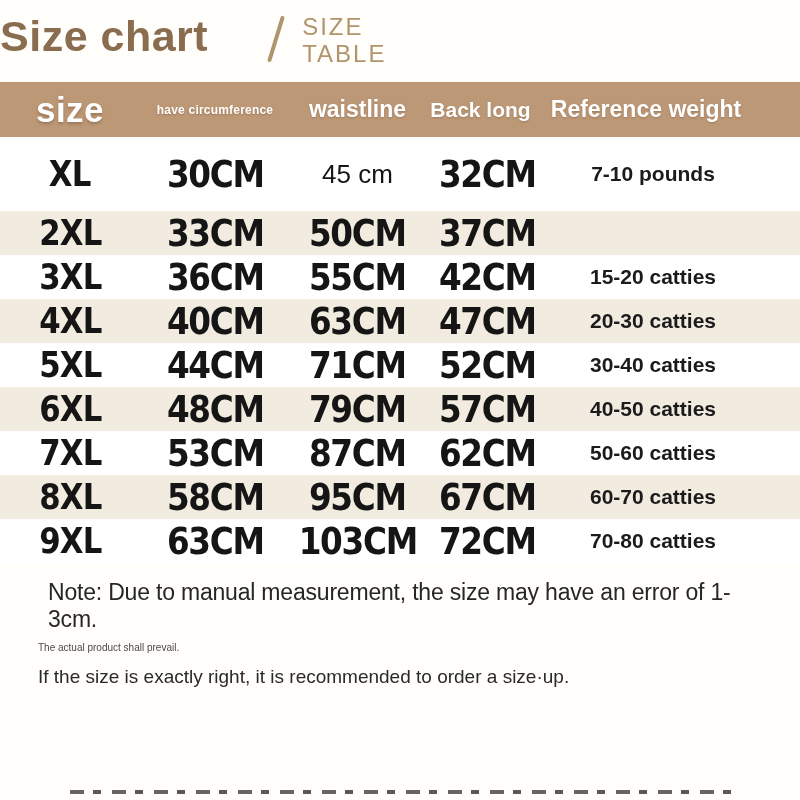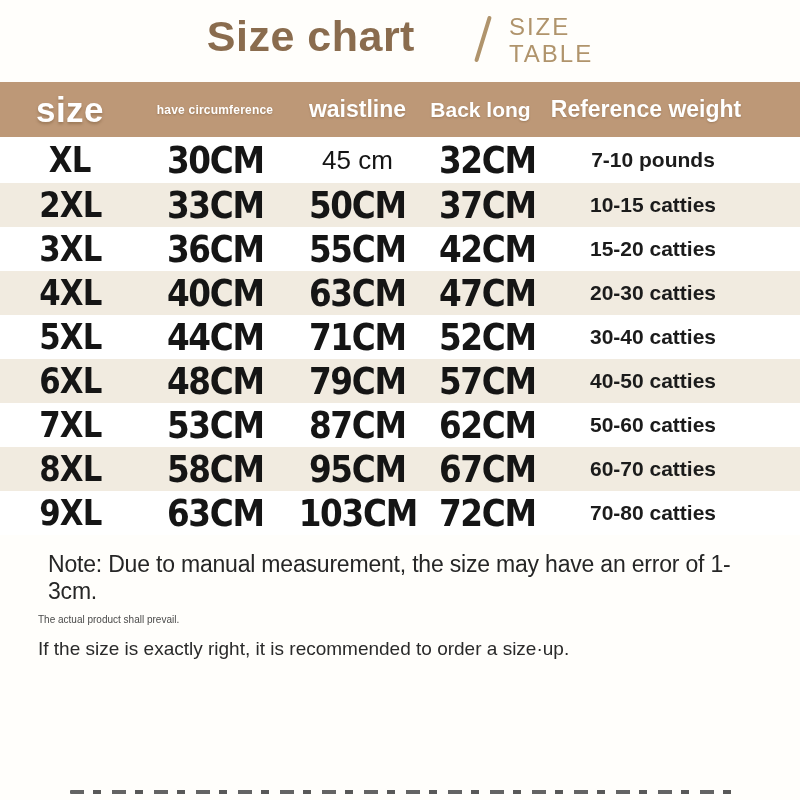--- a/index.html
+++ b/index.html
@@ -8,37 +8,37 @@
     --title-brown:#8a6c4e;
     --subtitle-tan:#b0946c;
     --ink:#151515;
   }
   *{box-sizing:border-box}
   html,body{margin:0;padding:0}
   body{font-family:"Liberation Sans",sans-serif;background:#ffffff}
   .page{position:relative;width:800px;height:800px;background:#fffefb;overflow:hidden}
 
   
-  .titlebar{height:82px;display:flex;align-items:flex-start;justify-content:center;padding-top:13px}
+  .titlebar{height:82px;display:flex;align-items:flex-start;padding-top:13px}
   .title{margin:0;font-size:43px;line-height:1.1;font-weight:700;color:var(--title-brown);letter-spacing:.5px}
   .slash{width:4px;height:48px;background:var(--subtitle-tan);transform:rotate(17deg);border-radius:2px;margin:2px 24px 0 66px}
   .subtitle{display:flex;flex-direction:column;color:var(--subtitle-tan);font-size:24px;line-height:1.12;letter-spacing:2px;margin-top:1px}
 
   
   .sizetable{width:800px}
   .thead,.trow{display:grid;grid-template-columns:140px 150px 135px 125px 250px;align-items:center;justify-items:center}
   .thead{height:55px;background:var(--header-bg);color:#fff}
   .th-size{font-size:35px;font-weight:700;text-shadow:0 2px 3px rgba(90,60,30,.35);letter-spacing:.5px}
   .th-neck{font-size:12px;font-weight:700;letter-spacing:.2px;text-shadow:0 1px 2px rgba(90,60,30,.35)}
   .th-waist{font-size:23px;font-weight:700;text-shadow:0 1px 2px rgba(90,60,30,.3)}
   .th-back{font-size:21px;font-weight:700;padding-right:14px;text-shadow:0 1px 2px rgba(90,60,30,.3)}
   .th-weight{font-size:23px;font-weight:700;padding-right:58px;text-shadow:0 1px 2px rgba(90,60,30,.3)}
 
   .trow{height:44px;background:#fff;color:var(--ink)}
-  .trow:first-child{height:46px}
+  .trow:first-child{height:74px}
   .trow.alt{background:var(--row-alt)}
   .cell-size{font-size:35px;font-weight:700;font-family:"DejaVu Sans","Liberation Sans",sans-serif;transform:scaleX(.88);letter-spacing:-1px}
   .cell-num{font-size:38px;font-weight:700;font-family:"DejaVu Sans","Liberation Sans",sans-serif;transform:scaleX(.86);letter-spacing:-1.5px;white-space:nowrap}
   .cell-num.light-val{font-size:26px;font-weight:400;font-family:"Liberation Sans",sans-serif;transform:none;letter-spacing:0}
   .cell-weight{font-size:21px;font-weight:700;padding-right:44px;color:#1b1b1b;white-space:nowrap}
 
   
   .notes{padding:16px 20px 0 38px;color:#222}
   .note-main{margin:0 10px 9px;font-size:23px;color:#262626;letter-spacing:-.2px}
   .note-secondary{margin:0 0 13px;font-size:10px;color:#4a4a4a}
@@ -78,21 +78,20 @@
     <div class="td cell-num light-val">45 cm</div>
     <div class="td cell-num">32CM</div>
     <div class="td cell-weight">7-10 pounds</div>
   </div>
 
   <div class="trow alt">
     <div class="td cell-size">2XL</div>
     <div class="td cell-num">33CM</div>
     <div class="td cell-num">50CM</div>
     <div class="td cell-num">37CM</div>
-    <div class="td cell-weight">10-15 catties</div>
   </div>
 
   <div class="trow">
     <div class="td cell-size">3XL</div>
     <div class="td cell-num">36CM</div>
     <div class="td cell-num">55CM</div>
     <div class="td cell-num">42CM</div>
     <div class="td cell-weight">15-20 catties</div>
   </div>
 

